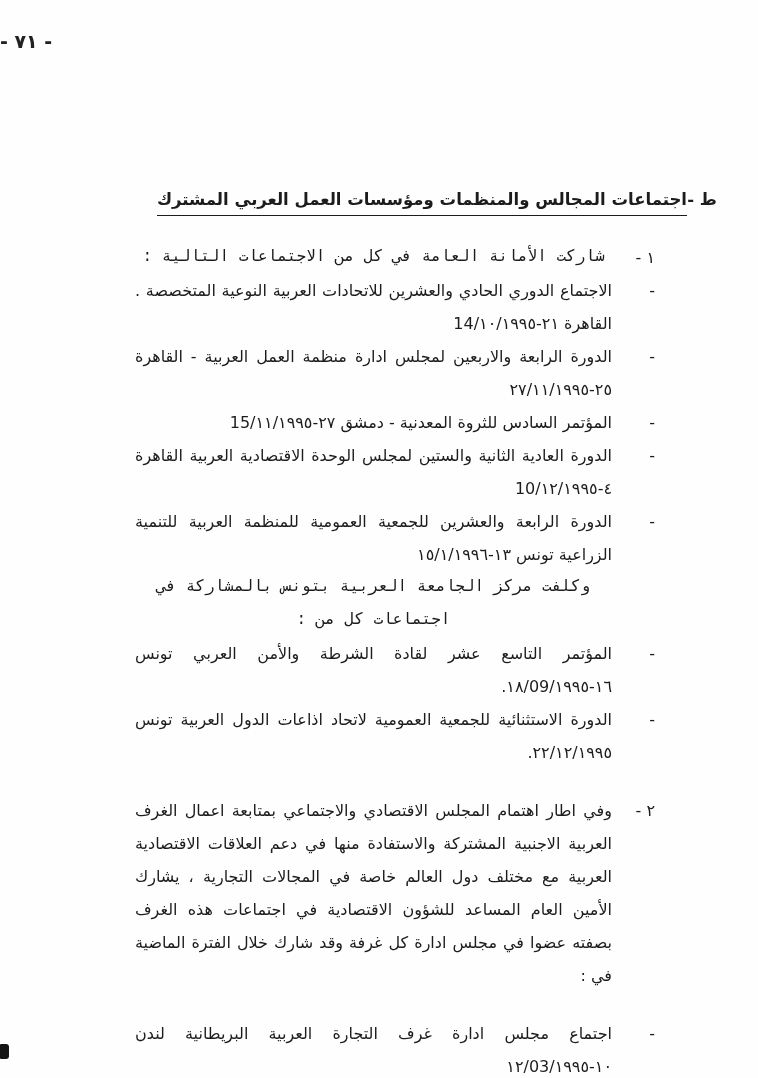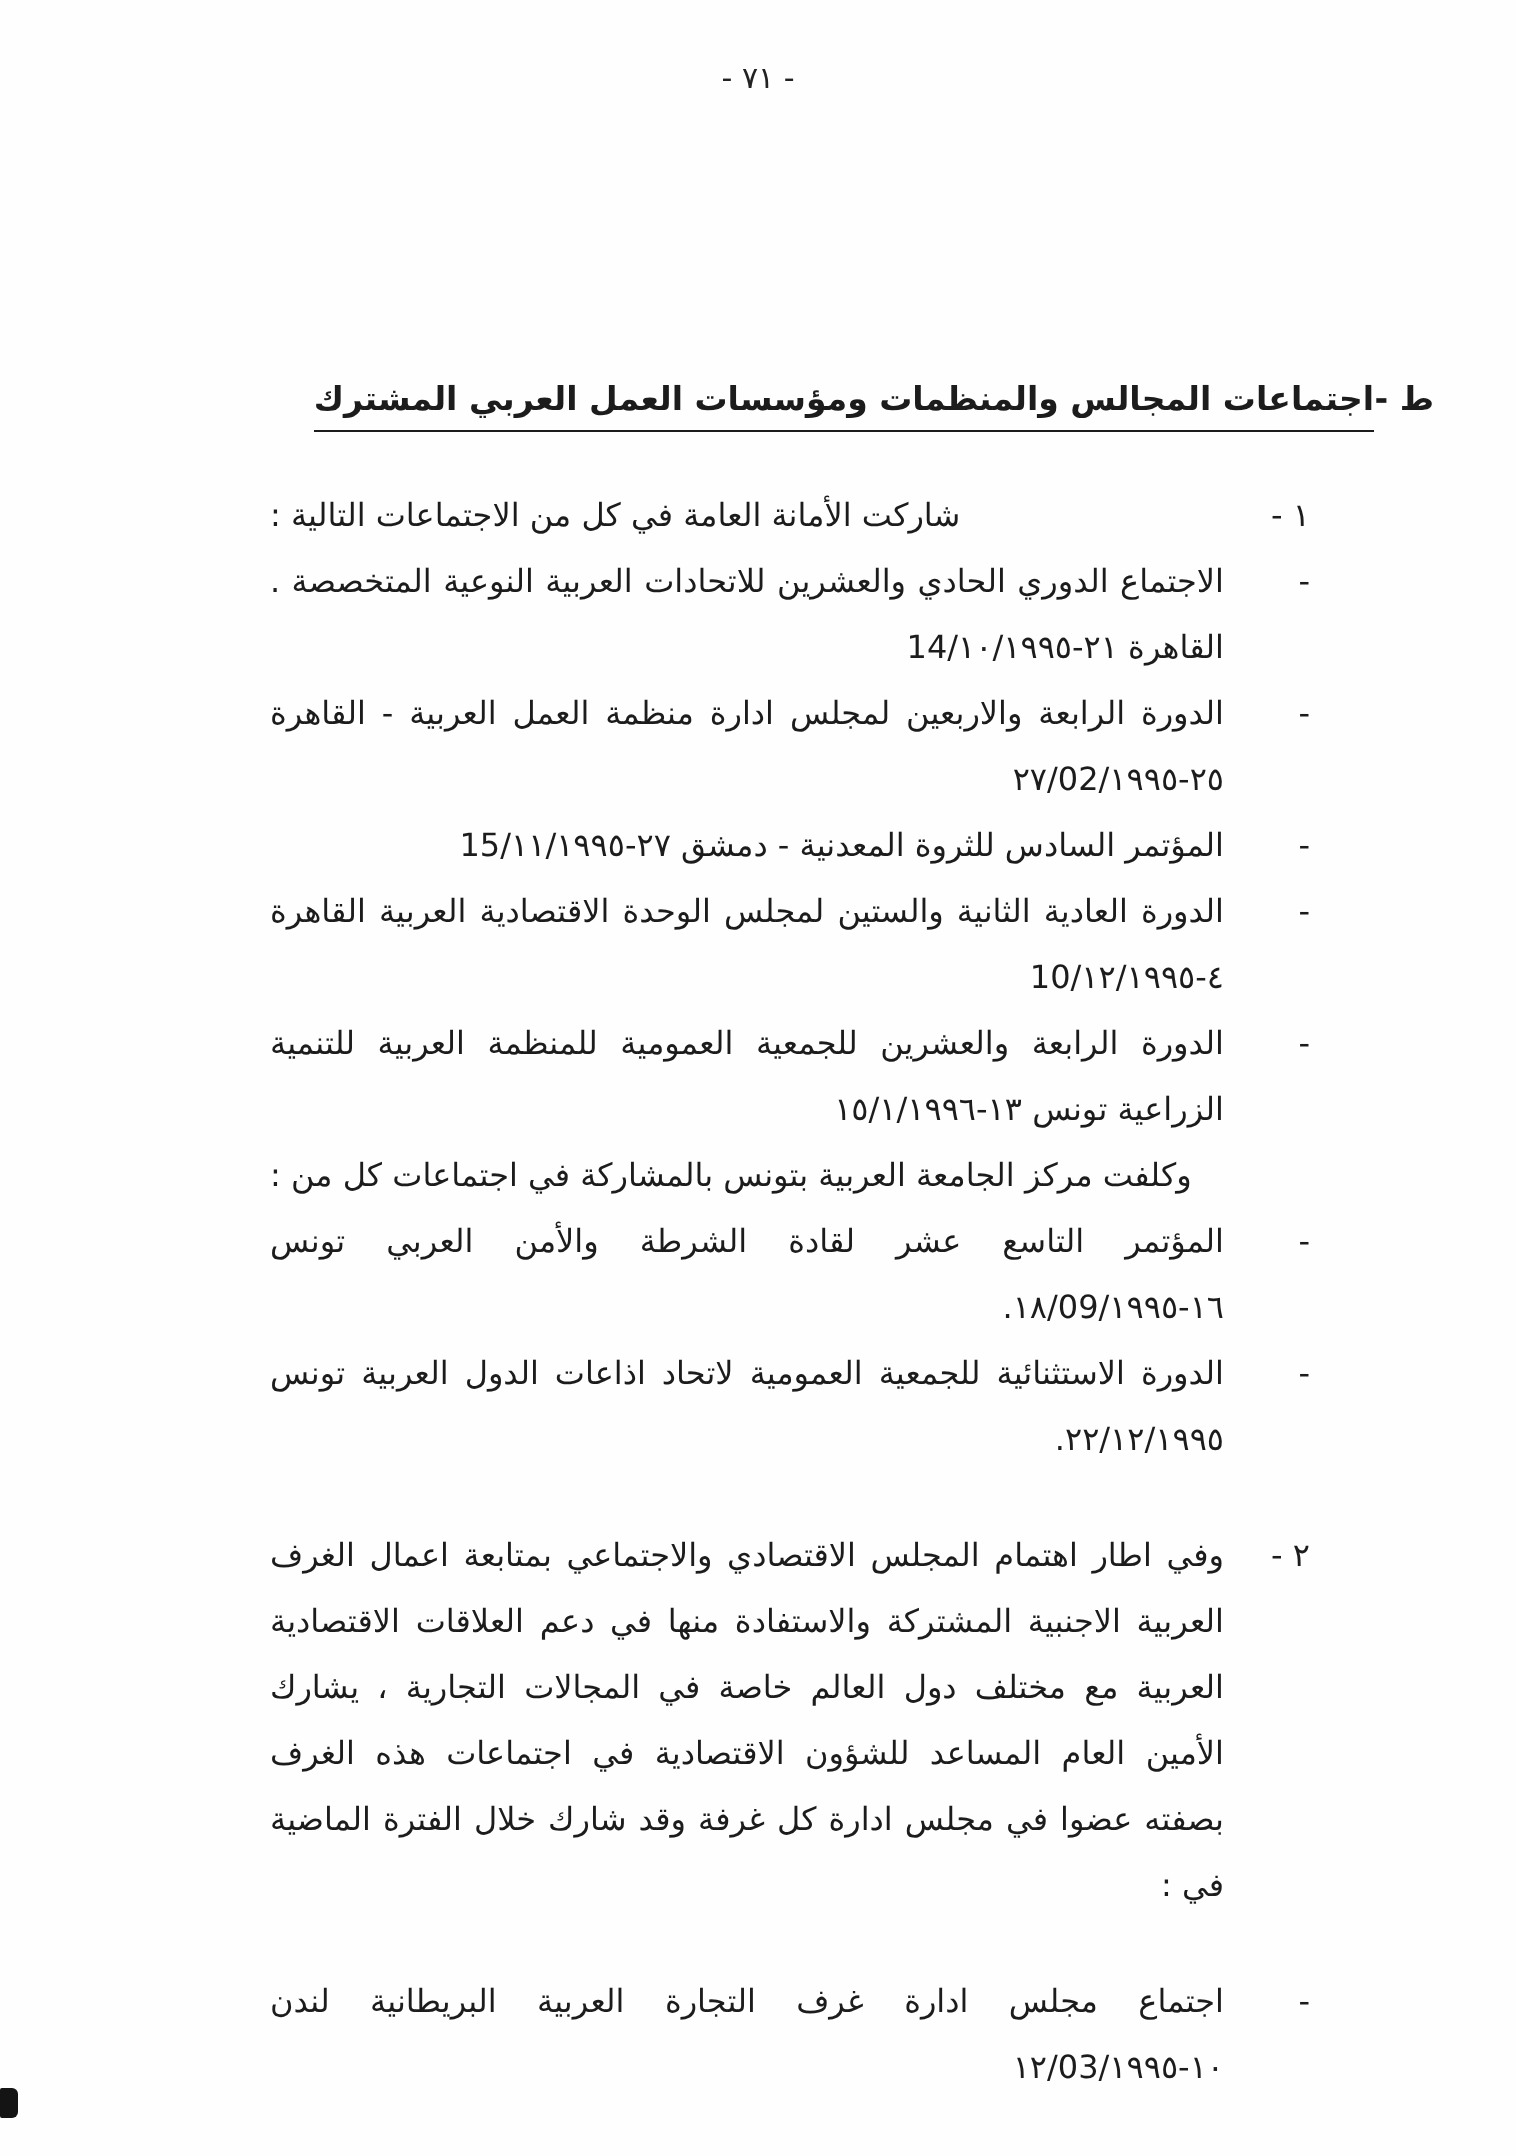--- a/index.html
+++ b/index.html
@@ -15,24 +15,25 @@
     overflow: hidden;
     direction: rtl;
     font-family: "DejaVu Sans", sans-serif;
     color: #1c1c1c;
   }
   .pagenum {
     position: absolute;
     top: 30px;
     left: 0;
     right: 0;
-    text-align: center;
-    font-size: 15px;
+    text-align: left;
+    font-size: 19px;
     letter-spacing: 1px;
     color: #222;
+    font-weight: bold;
   }
   .content {
     position: absolute;
     top: 185px;
     right: 41px;
     left: 135px;
   }
   .section-head {
     position: relative;
     padding-right: 30px;
@@ -58,21 +59,22 @@
     line-height: 33px;
     text-align: justify;
   }
   .block .marker {
     position: absolute;
     right: 62px;
     top: 0;
     white-space: nowrap;
   }
   .single {
-    text-align: left;
+    text-align: center;
+    font-family: Liberation Mono, monospace;
   }
   .gap-sm { }
   .gap-md { margin-top: 25px; }
   .artifact {
     position: absolute;
     left: 0;
     top: 1044px;
     width: 9px;
     height: 15px;
     background: #141414;
@@ -98,21 +100,21 @@
       <div class="single">شاركت الأمانة العامة في كل من الاجتماعات التالية :</div>
     </div>
 
     <div class="block">
       <span class="marker">-</span>
       <div>الاجتماع الدوري الحادي والعشرين للاتحادات  العربية النوعية المتخصصة . القاهرة ٢١-14/١٠/١٩٩٥</div>
     </div>
 
     <div class="block">
       <span class="marker">-</span>
-      <div>الدورة الرابعة والاربعين لمجلس ادارة منظمة  العمل العربية - القاهرة ٢٥-٢٧/02/١٩٩٥</div>
+      <div>الدورة الرابعة والاربعين لمجلس ادارة منظمة  العمل العربية - القاهرة ٢٥-٢٧/١١/١٩٩٥</div>
     </div>
 
     <div class="block">
       <span class="marker">-</span>
       <div>المؤتمر السادس للثروة المعدنية - دمشق ٢٧-15/١١/١٩٩٥</div>
     </div>
 
     <div class="block">
       <span class="marker">-</span>
       <div>الدورة العادية الثانية والستين لمجلس الوحدة الاقتصادية العربية القاهرة ٤-10/١٢/١٩٩٥</div>

